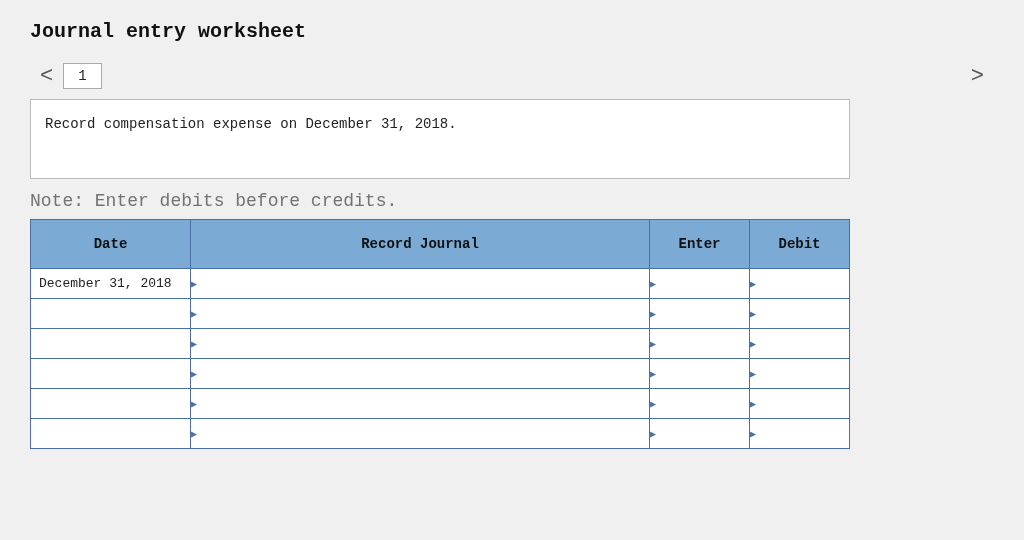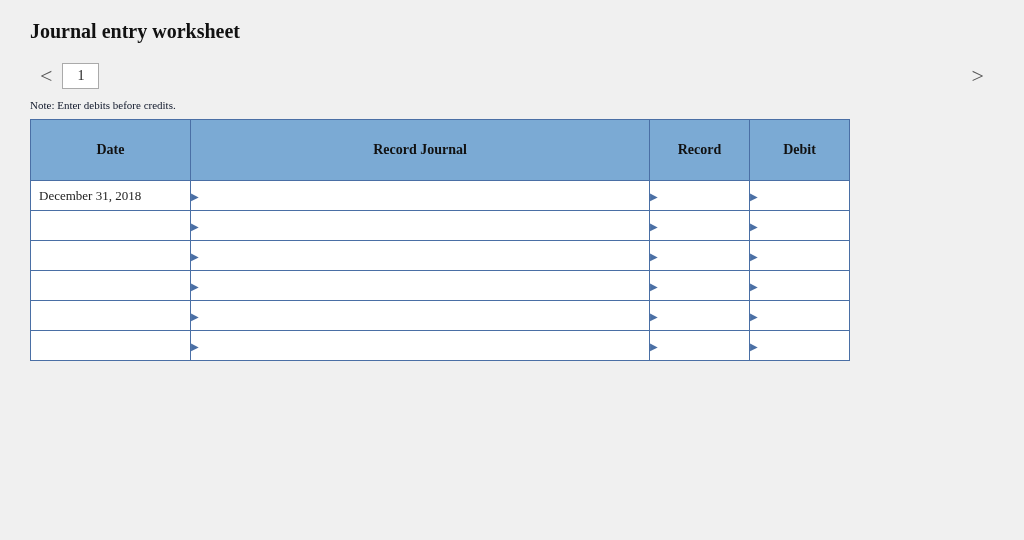--- a/index.html
+++ b/index.html
@@ -1,15 +1,15 @@
 <!DOCTYPE html>
 <html><head>
   <meta charset="utf-8">
   <style>
-    * { box-sizing: border-box; margin: 0; padding: 0; }
+    * { box-sizing: border-box; margin: 0; padding: 0; font-family: Liberation Mono, monospace; }
     body {
       background: #e8e8e8;
       font-family: Georgia, 'Times New Roman', serif;
       font-size: 14px;
       color: #222;
     }
     .page-container {
       background: #f0f0f0;
       min-height: 540px;
       padding: 20px 30px;
@@ -57,38 +57,38 @@
       border: 1px solid #bbb;
       padding: 16px 14px;
       margin-bottom: 12px;
       min-height: 80px;
       font-size: 14px;
       color: #222;
       width: 100%;
       max-width: 820px;
     }
     .note-text {
-      color: #0f172a;
-      font-size: 11px;
+      color: #737373;
+      font-size: 18px;
       margin-bottom: 8px;
       font-style: normal;
     }
     .journal-table {
       border-collapse: collapse;
       width: 100%;
       max-width: 820px;
       border: 1.5px solid #4a6fa5;
     }
     .journal-table th {
       background: #7baad4;
       color: #111;
       font-weight: bold;
       text-align: center;
       border: 1.5px solid #4a6fa5;
-      padding: 22px 10px;
+      padding: 16px 10px;
       font-size: 14px;
     }
     .journal-table td {
       border: 1px solid #4a6fa5;
       padding: 5px 8px;
       height: 30px;
       background: #fff;
       font-size: 13px;
     }
     .col-date { width: 160px; }
@@ -116,29 +116,32 @@
     <span class="title">Journal entry worksheet</span>
   </div>
 
   <div class="worksheet-area">
     <div class="nav-row">
       <span class="nav-arrow">&lt;</span>
       <div class="tab-box">1</div>
       <span class="nav-arrow nav-arrow-right">&gt;</span>
     </div>
 
+    <div class="instruction-box">
+      <span>Record compensation expense on December 31, 2018.</span>
+    </div>
 
     <div class="note-text">Note: Enter debits before credits.</div>
 
     <table class="journal-table">
       <thead>
         <tr>
           <th class="col-date">Date</th>
           <th class="col-journal">Record Journal</th>
-          <th class="col-debit">Record</th>
+          <th class="col-debit">Enter</th>
           <th class="col-credit">Debit</th>
         </tr>
       </thead>
       <tbody>
         <tr>
           <td class="col-date">December 31, 2018</td>
           <td class="col-journal td-arrow-right" style="padding-left:14px;"></td>
           <td class="col-debit td-arrow-right" style="padding-left:14px;"></td>
           <td class="col-credit td-arrow-right" style="padding-left:14px;"></td>
         </tr>

